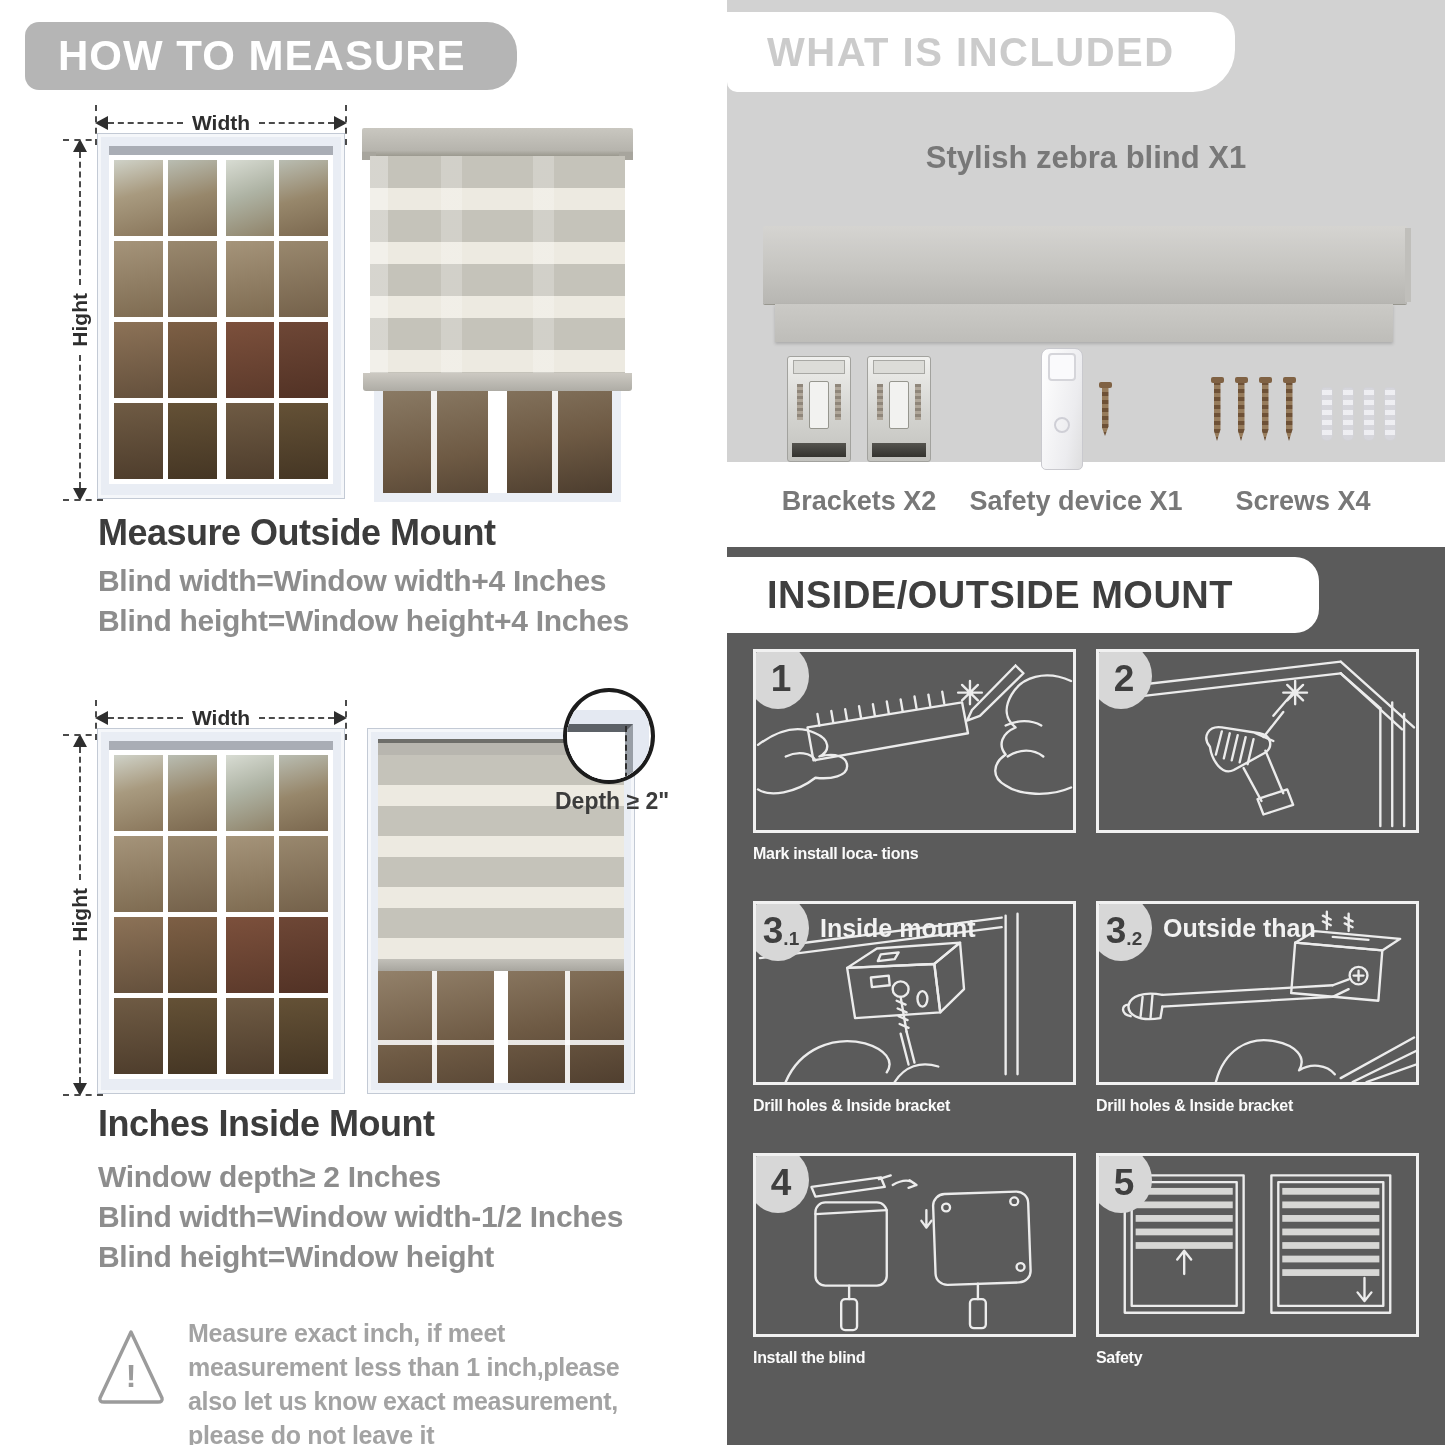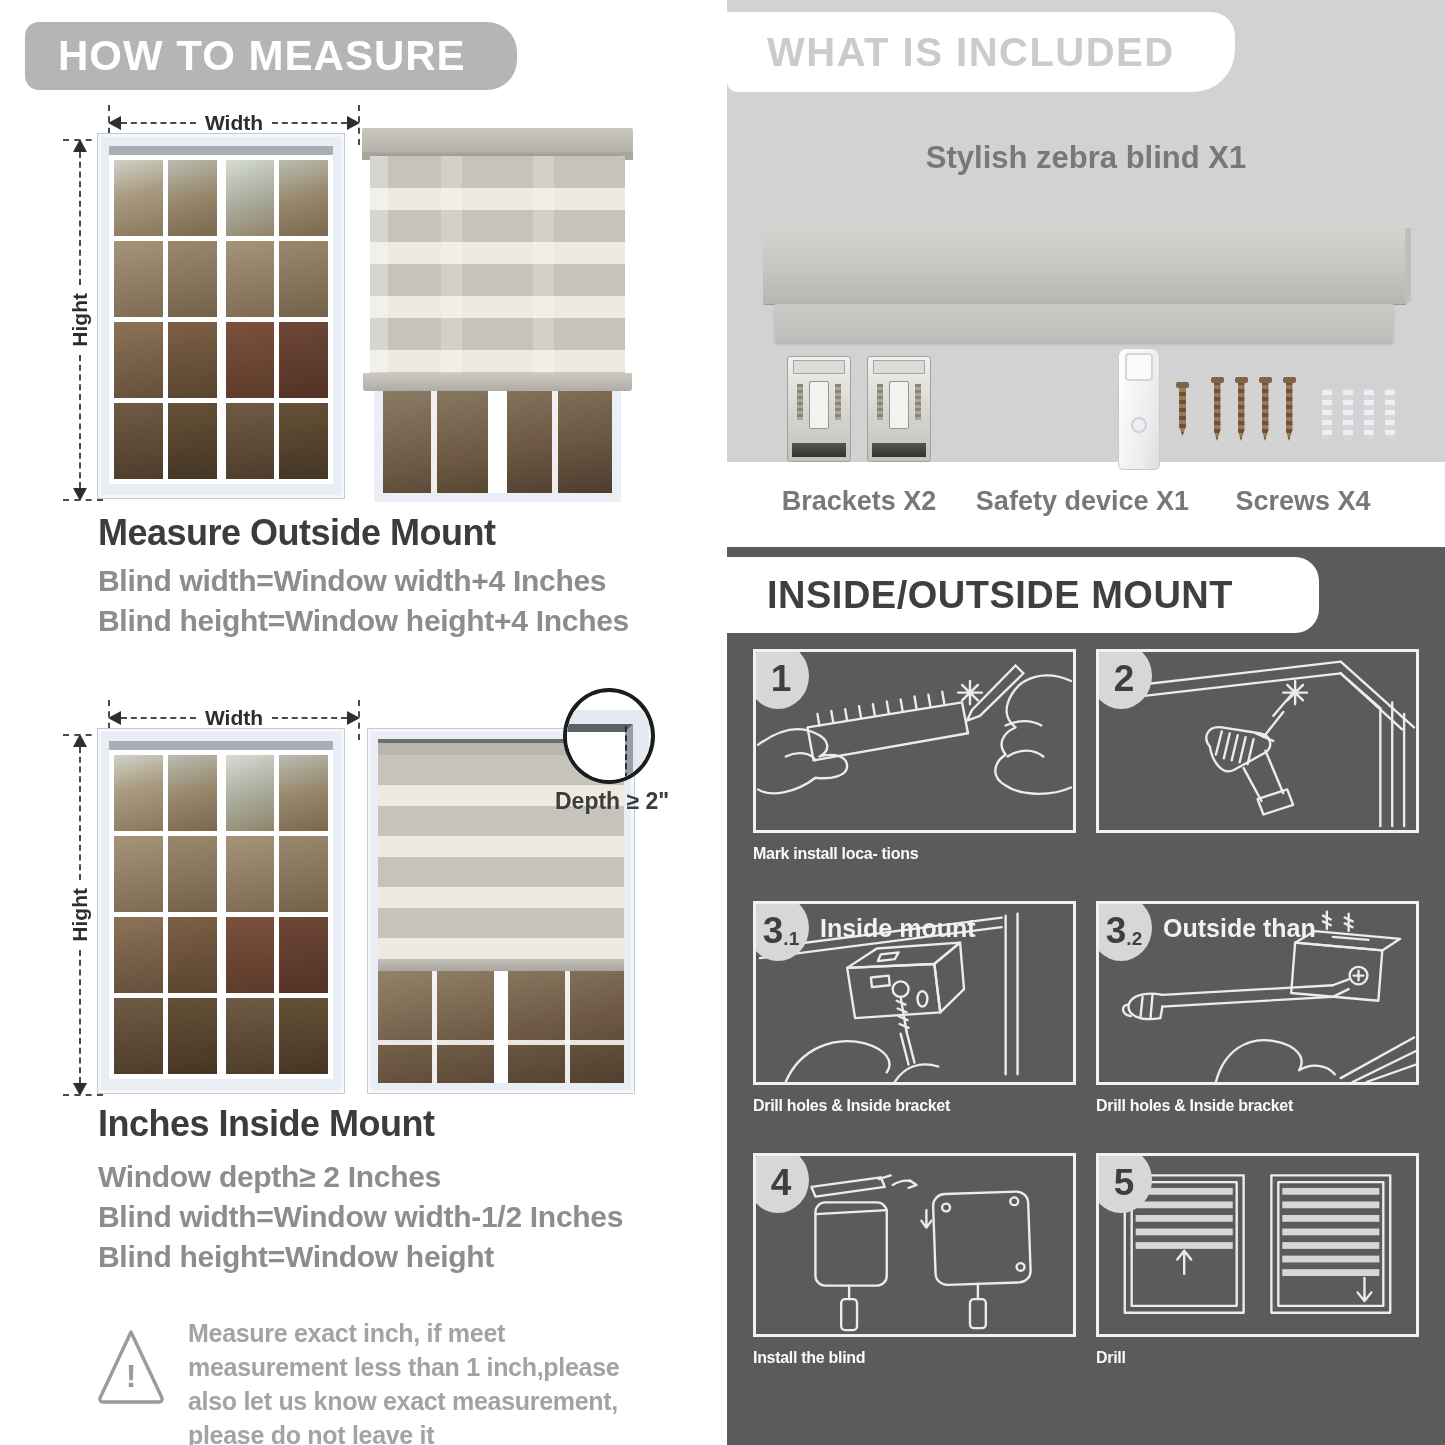--- a/index.html
+++ b/index.html
@@ -13,21 +13,21 @@
   .howto-banner { position:absolute; left:25px; top:22px; width:492px; height:68px;
     background:#b5b5b5; border-radius:14px 30px 30px 14px;
     display:flex; align-items:center; padding-left:33px; }
   .howto-banner span { color:#ffffff; font-size:42px; font-weight:bold; letter-spacing:1px; }
 
   .illust-row { position:absolute; left:55px; width:600px; height:400px; }
   .row1 { top:105px; }
   .row2 { top:700px; }
 
   
-  .wmeas { position:absolute; left:53px; top:6px; width:252px; height:24px;
+  .wmeas { position:absolute; left:40px; top:6px; width:252px; height:24px;
     display:flex; align-items:center;justify-content:flex-end; }
   .wmeas .ext { position:absolute; top:-6px; height:40px; border-left:2px dashed #4a4a4a; }
   .wmeas .ext.l { left:0; } .wmeas .ext.r { right:0; }
   .arr { width:0; height:0; flex:none; }
   .arr.left  { border:7px solid transparent; border-right:13px solid #2e2e2e; border-left:none; }
   .arr.right { border:7px solid transparent; border-left:13px solid #2e2e2e; border-right:none; }
   .dash-h { flex:1; border-top:2px dashed #4a4a4a; height:0; }
   .wlabel { font-size:21px; font-weight:bold; color:#2e2e2e; padding:0 9px; }
 
   
@@ -134,21 +134,21 @@
     border-radius:2px; box-shadow:0 1px 0 #98978f; }
   .headrail::after { content:""; position:absolute; right:-4px; top:2px; bottom:2px; width:6px; background:#c0bfbb; }
   .headrail2 { position:absolute; left:48px; top:304px; width:618px; height:38px;
     background:linear-gradient(180deg,#cbcac6 0%,#bebdb9 100%); box-shadow:0 2px 3px rgba(0,0,0,.18); }
 
   .components { position:absolute; left:28px; top:348px; width:662px; display:flex; }
   .comp { display:flex; flex-direction:column; align-items:center; }
   .comp-art { height:122px; display:flex; align-items:center; justify-content:center; }
   .comp-label { margin-top:16px; font-size:27px; font-weight:bold; color:#787878; white-space:nowrap; }
   .comp.brackets { width:208px; }
-  .comp.safety { width:226px;align-items:flex-end; }
+  .comp.safety { width:226px; }
   .comp.screws { width:228px; }
 
   .bracket { position:relative; width:64px; height:106px; margin:0 8px;
     background:linear-gradient(180deg,#f0f0ee 0%,#d4d4d0 55%,#c2c2be 100%);
     border:1px solid #a2a29e; border-radius:3px; }
   .bracket::before { content:""; position:absolute; left:5px; right:5px; top:3px; height:12px;
     background:#dcdcd8; border:1px solid #a8a8a4; }
   .bracket::after { content:""; position:absolute; left:50%; transform:translateX(-50%);
     top:24px; width:18px; height:46px; background:#f2f2f0; border:1px solid #96968e; border-radius:2px; }
   .bracket .scl, .bracket .scr { position:absolute; top:27px; width:6px; height:36px;
@@ -563,19 +563,19 @@
               <g class="ln">
                 <rect x="26" y="20" width="120" height="142"></rect>
                 <rect x="33" y="27" width="106" height="128"></rect>
                 <path d="M86 122 L86 98 M86 98 L79 107 M86 98 L93 107"></path>
                 <rect x="174" y="20" width="120" height="142"></rect>
                 <rect x="181" y="27" width="106" height="128"></rect>
                 <path d="M268 126 L268 150 M268 150 L261 141 M268 150 L275 141"></path>
               </g>
             </svg>
           </div>
-          <div class="caption">Drill</div>
+          <div class="caption">Safety</div>
         </div>
 
       </div>
     </div>
   </section>
 </div>
 
 </body></html>

